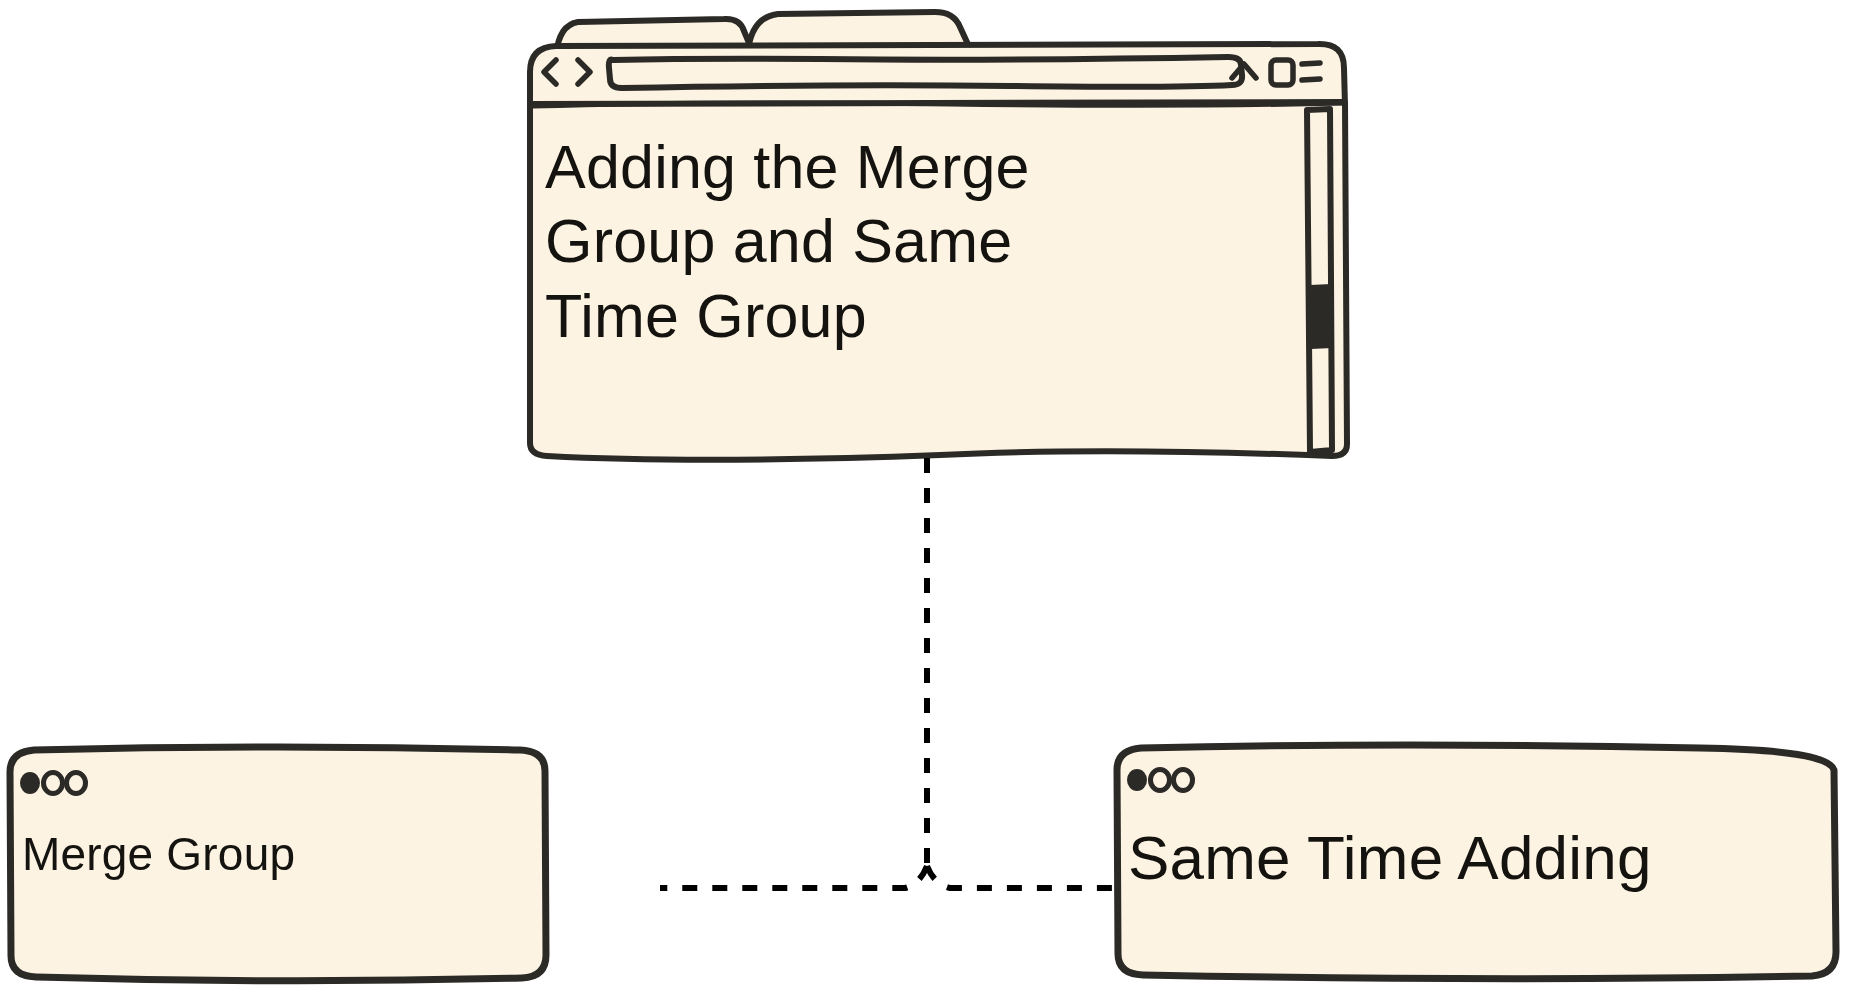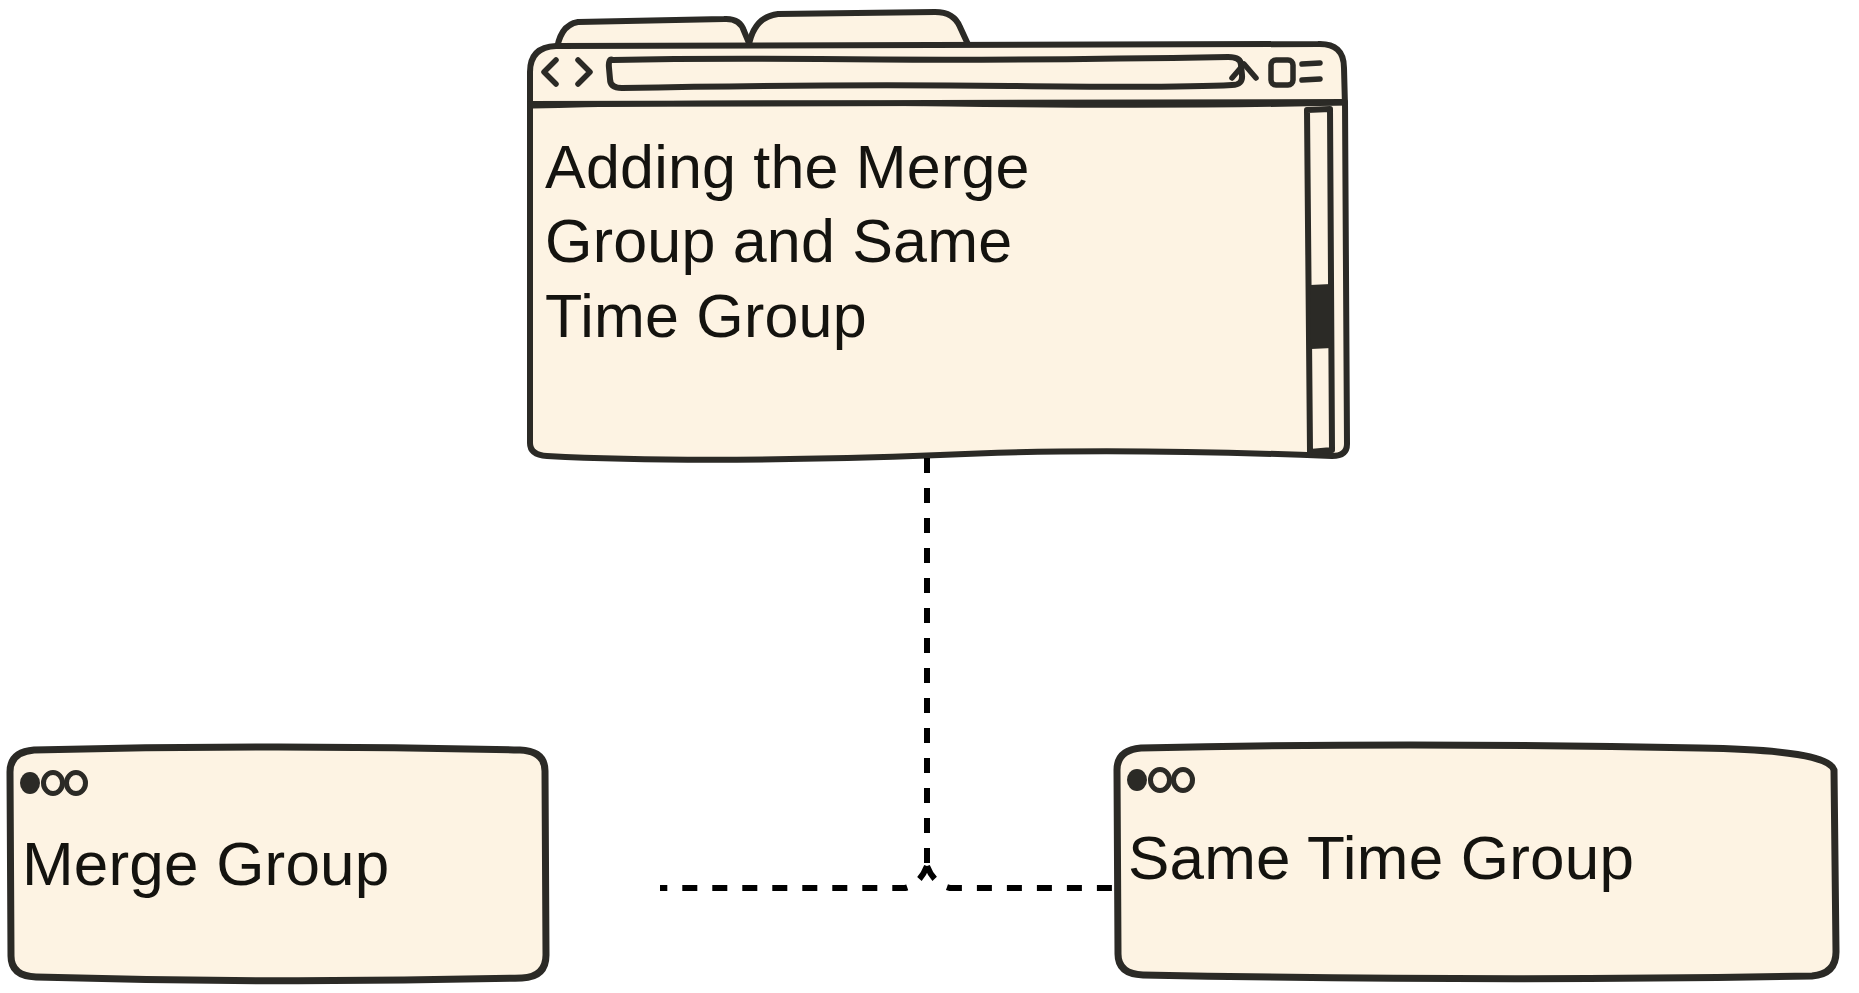--- a/index.html
+++ b/index.html
@@ -39,21 +39,21 @@
     left: 545px;
     top: 130px;
     width: 800px;
     font-size: 61px;
   }
 
   #merge-title {
     left: 22px;
     top: 826px;
     width: 514px;
-    font-size: 62px;
+    font-size: 46px;
   }
 
   #same-title {
     left: 1128px;
     top: 820px;
     width: 712px;
     font-size: 62px;
   }
 </style>
 </head>
@@ -128,13 +128,13 @@
     <ellipse cx="1183" cy="780" rx="9.5" ry="10.5" fill="#fdf3e3" stroke="#2b2a26" stroke-width="5"></ellipse>
   </g>
 </svg>
 
 <div class="node-title" id="browser-title">Adding the Merge
 Group and Same
 Time Group</div>
 
 <div class="node-title" id="merge-title">Merge Group</div>
 
-<div class="node-title" id="same-title">Same Time Group</div>
+<div class="node-title" id="same-title">Same Time Adding</div>
 
 </body></html>

